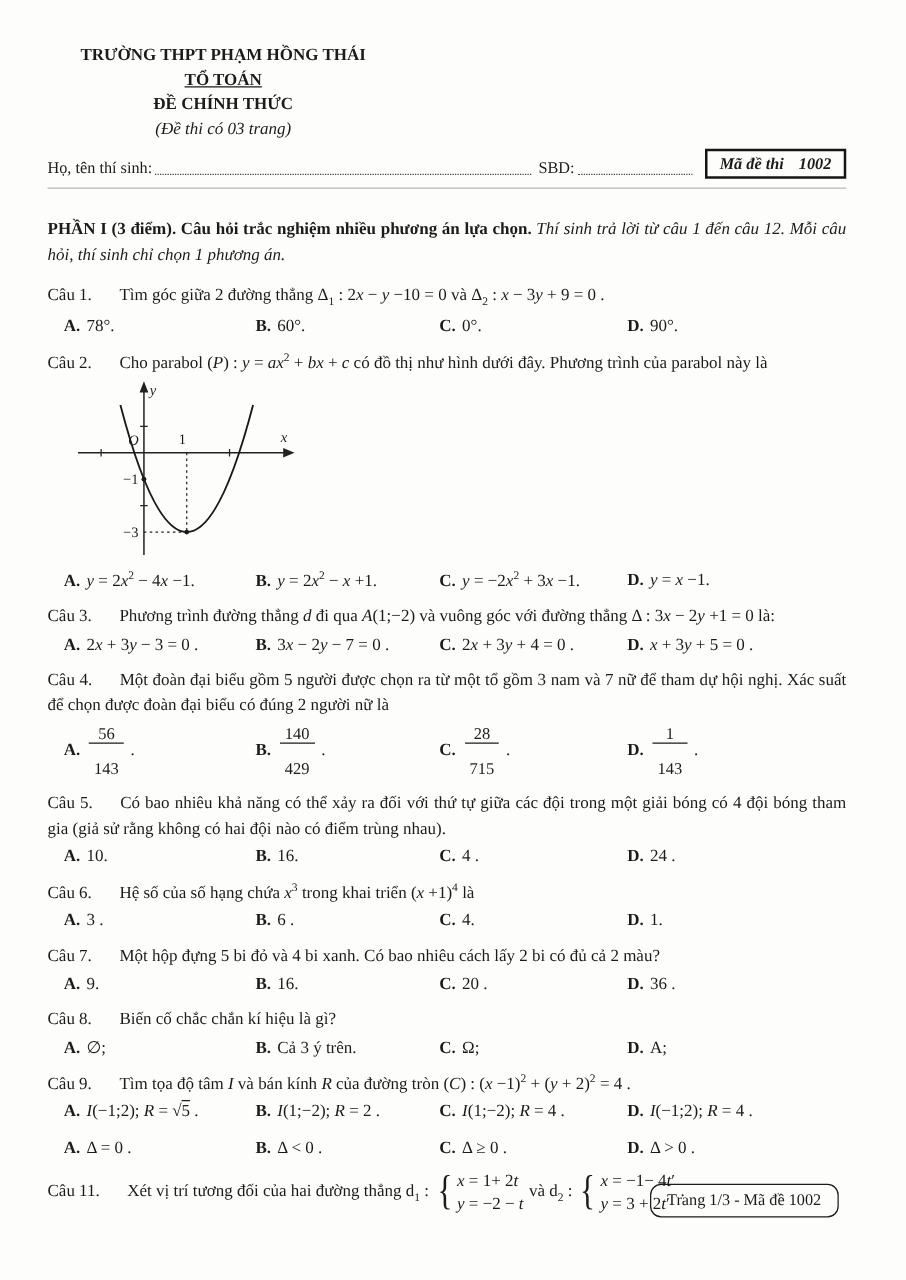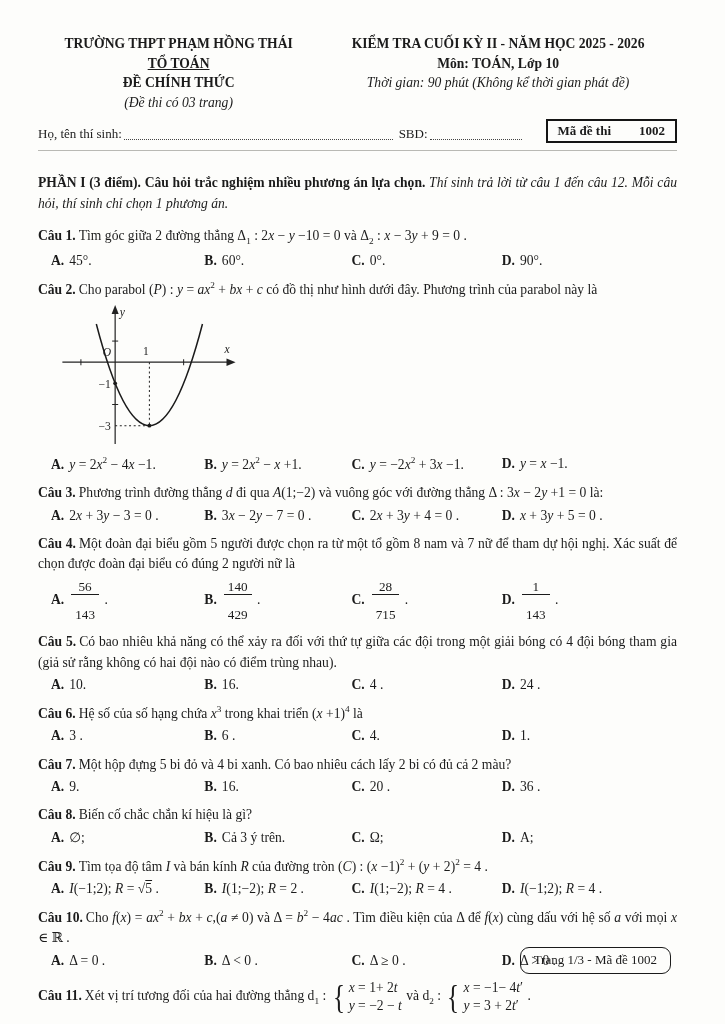--- a/index.html
+++ b/index.html
@@ -16,33 +16,33 @@
   .hdr-left { width:44%; text-align:center; }
   .hdr-right { width:56%; text-align:center; }
   .hdr .b { font-weight:bold; }
   .hdr .u { text-decoration:underline; }
   .hdr .i { font-style:italic; }
   .hdr-left div, .hdr-right div { line-height:1.45; }
   .name-row { display:flex; align-items:flex-end; margin-top:6px; font-size:13px; }
   .dots { flex:1; border-bottom:1.5px dotted #444; margin:0 6px 3px 2px; }
   .dots.short { flex:0 0 92px; }
   .code-box {
-    margin-left:18px; border:2px solid #151515; padding:0 10px 1px;
-    font-weight:bold; white-space:nowrap; display:flex; gap:28px; align-items:center;
+    margin-left:4px; border:2px solid #151515; padding:0 10px 1px;
+    font-weight:bold; white-space:nowrap; display:flex; gap:12px; align-items:center;font-style:italic;
   }
   .rule { border:none; border-top:1px solid #b9b9b4; margin-top:7px; }
   
   .intro { margin-top:22px; text-align:justify; }
   .intro .b { font-weight:bold; }
   .intro .i { font-style:italic; }
   
   #questions { margin-top:12px; }
   .question { margin-top:8px; }
   .qline { text-align:justify; }
-  .qid { font-weight:bold; margin-right:3px; }
+  .qid { font-weight:normal; margin-right:22px; }
   .opts { display:grid; grid-template-columns:24.5% 23.5% 24% auto; padding-left:13px; margin-top:2px; }
   .opts.tall { align-items:center; padding-top:2px; padding-bottom:2px; }
   .optl { font-weight:bold; margin-right:5px; }
   sup { font-size:0.68em; }
   sub { font-size:0.68em; }
   
   .frac { display:inline-flex; flex-direction:column; vertical-align:middle; text-align:center; line-height:1.15; margin:0 2px; font-size:0.97em; }
   .frac > span:first-child { border-bottom:1.2px solid #1b1b1b; padding:0 4px; }
   .frac > span:last-child { padding:0 4px;margin-top:12px; }
   
@@ -65,25 +65,20 @@
 <body>
 
 <div class="page">
 
   <div class="hdr">
     <div class="hdr-left">
       <div class="b">TRƯỜNG THPT PHẠM HỒNG THÁI</div>
       <div class="b u">TỔ TOÁN</div>
       <div class="b">ĐỀ CHÍNH THỨC</div>
       <div class="i">(Đề thi có 03 trang)</div>
-    </div>
-    <div class="hdr-right">
-      <div class="b">KIỂM TRA CUỐI KỲ II - NĂM HỌC 2025 - 2026</div>
-      <div class="b">Môn: TOÁN, Lớp 10</div>
-      <div class="i">Thời gian: 90 phút (Không kể thời gian phát đề)</div>
     </div>
   </div>
 
   <div class="name-row">
     <span>Họ, tên thí sinh:</span>
     <span class="dots"></span>
     <span>SBD:</span>
     <span class="dots short"></span>
     <span class="code-box">
       <span>Mã đề thi</span>
@@ -95,21 +90,21 @@
 
   <p class="intro">
     <span class="b">PHẦN I (3 điểm). Câu hỏi trắc nghiệm nhiều phương án lựa chọn.</span>
     <span class="i">Thí sinh trả lời từ câu 1 đến câu 12. Mỗi câu hỏi, thí sinh chỉ chọn 1 phương án.</span>
   </p>
 
   <div id="questions">
       <div class="question">
         <p class="qline"><b class="qid">Câu 1.</b><span class="qtext">Tìm góc giữa 2 đường thẳng Δ<sub>1</sub> : 2<i>x</i> − <i>y</i> −10 = 0 và Δ<sub>2</sub> : <i>x</i> − 3<i>y</i> + 9 = 0 .</span></p>
         <div class="opts">
-          <span class="opt"><b class="optl">A.</b><span class="optv">45°.</span></span>
+          <span class="opt"><b class="optl">A.</b><span class="optv">78°.</span></span>
           <span class="opt"><b class="optl">B.</b><span class="optv">60°.</span></span>
           <span class="opt"><b class="optl">C.</b><span class="optv">0°.</span></span>
           <span class="opt"><b class="optl">D.</b><span class="optv">90°.</span></span>
         </div>
       </div>
       <div class="question">
         <p class="qline"><b class="qid">Câu 2.</b><span class="qtext">Cho parabol (<i>P</i>) : <i>y</i> = <i>ax</i><sup>2</sup> + <i>bx</i> + <i>c</i>  có đồ thị như hình dưới đây. Phương trình của parabol này là</span></p>
         <div class="figure-holder" style="display: block;">
     <svg width="186" height="143" viewBox="0 0 180 142">
 
@@ -149,21 +144,21 @@
       <div class="question">
         <p class="qline"><b class="qid">Câu 3.</b><span class="qtext">Phương trình đường thẳng <i>d</i> đi qua <i>A</i>(1;−2) và vuông góc với đường thẳng Δ : 3<i>x</i> − 2<i>y</i> +1 = 0 là:</span></p>
         <div class="opts">
           <span class="opt"><b class="optl">A.</b><span class="optv">2<i>x</i> + 3<i>y</i> − 3 = 0 .</span></span>
           <span class="opt"><b class="optl">B.</b><span class="optv">3<i>x</i> − 2<i>y</i> − 7 = 0 .</span></span>
           <span class="opt"><b class="optl">C.</b><span class="optv">2<i>x</i> + 3<i>y</i> + 4 = 0 .</span></span>
           <span class="opt"><b class="optl">D.</b><span class="optv"><i>x</i> + 3<i>y</i> + 5 = 0 .</span></span>
         </div>
       </div>
       <div class="question">
-        <p class="qline"><b class="qid">Câu 4.</b><span class="qtext">Một đoàn đại biểu gồm 5 người được chọn ra từ một tổ gồm 8 nam và 7 nữ để tham dự hội nghị. Xác suất để chọn được đoàn đại biểu có đúng 2 người nữ là</span></p>
+        <p class="qline"><b class="qid">Câu 4.</b><span class="qtext">Một đoàn đại biểu gồm 5 người được chọn ra từ một tổ gồm 3 nam và 7 nữ để tham dự hội nghị. Xác suất để chọn được đoàn đại biểu có đúng 2 người nữ là</span></p>
         <div class="opts tall">
           <span class="opt"><b class="optl">A.</b><span class="optv"><span class="frac">
                 <span>56</span>
                 <span>143</span>
               </span> .</span></span>
           <span class="opt"><b class="optl">B.</b><span class="optv"><span class="frac">
                 <span>140</span>
                 <span>429</span>
               </span> .</span></span>
           <span class="opt"><b class="optl">C.</b><span class="optv"><span class="frac">
@@ -215,21 +210,20 @@
       <div class="question">
         <p class="qline"><b class="qid">Câu 9.</b><span class="qtext">Tìm tọa độ tâm <i>I</i>  và bán kính <i>R</i>  của đường tròn (<i>C</i>) : (<i>x</i> −1)<sup>2</sup> + (<i>y</i> + 2)<sup>2</sup> = 4 .</span></p>
         <div class="opts">
           <span class="opt"><b class="optl">A.</b><span class="optv"><i>I</i>(−1;2); <i>R</i> = √<span class="rt">5</span> .</span></span>
           <span class="opt"><b class="optl">B.</b><span class="optv"><i>I</i>(1;−2); <i>R</i> = 2 .</span></span>
           <span class="opt"><b class="optl">C.</b><span class="optv"><i>I</i>(1;−2); <i>R</i> = 4 .</span></span>
           <span class="opt"><b class="optl">D.</b><span class="optv"><i>I</i>(−1;2); <i>R</i> = 4 .</span></span>
         </div>
       </div>
       <div class="question">
-        <p class="qline"><b class="qid">Câu 10.</b><span class="qtext">Cho <i>f</i>(<i>x</i>) = <i>ax</i><sup>2</sup> + <i>bx</i> + <i>c</i>,(<i>a</i> ≠ 0)  và Δ = <i>b</i><sup>2</sup> − 4<i>ac</i> . Tìm điều kiện của Δ để <i>f</i>(<i>x</i>) cùng dấu với hệ số <i>a</i> với mọi <i>x</i> ∈ ℝ .</span></p>
         <div class="opts">
           <span class="opt"><b class="optl">A.</b><span class="optv">Δ = 0 .</span></span>
           <span class="opt"><b class="optl">B.</b><span class="optv">Δ &lt; 0 .</span></span>
           <span class="opt"><b class="optl">C.</b><span class="optv">Δ ≥ 0 .</span></span>
           <span class="opt"><b class="optl">D.</b><span class="optv">Δ &gt; 0 .</span></span>
         </div>
       </div>
       <div class="question">
         <p class="qline"><b class="qid">Câu 11.</b><span class="qtext">Xét vị trí tương đối của hai đường thẳng d<sub>1</sub> : <span class="cases">
               <span class="cbrace">{</span>

